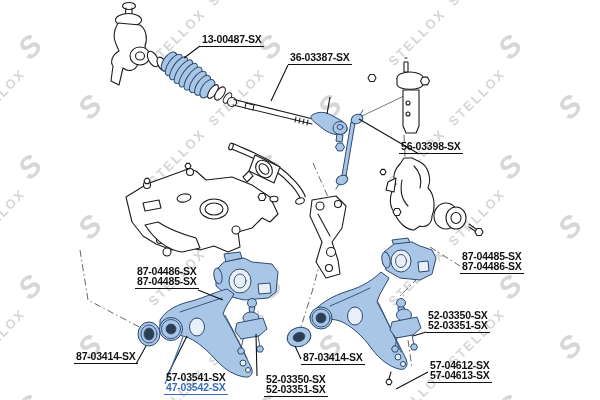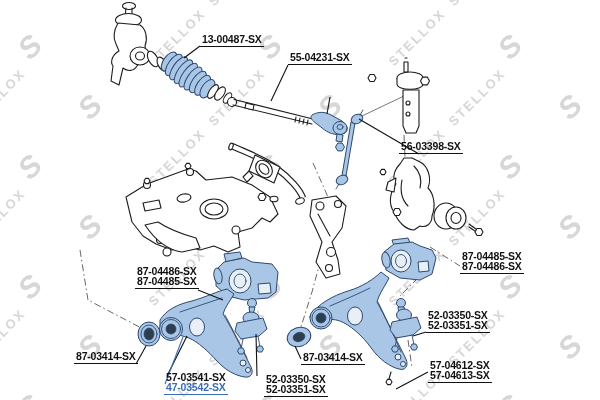--- a/index.html
+++ b/index.html
@@ -303,21 +303,21 @@
       <path class="leader" d="M257,376 L256,334"></path>
       <path class="leader" d="M428,372 L396,389"></path>
     </g>
   </svg>
 
   <div class="plabel" style="left:200px;top:34px">
     <span class="ln">13-00487-SX</span>
   </div>
 
   <div class="plabel" style="left:288px;top:52px">
-    <span class="ln">55-04231-SX</span>
+    <span class="ln">36-03387-SX</span>
   </div>
 
 
   <div class="plabel" style="left:399px;top:141px">
     <span class="ln">56-03398-SX</span>
   </div>
 
   <div class="plabel" style="left:135px;top:266px">
     <span class="ln">87-04486-SX</span>
     <span class="ln">87-04485-SX</span>

